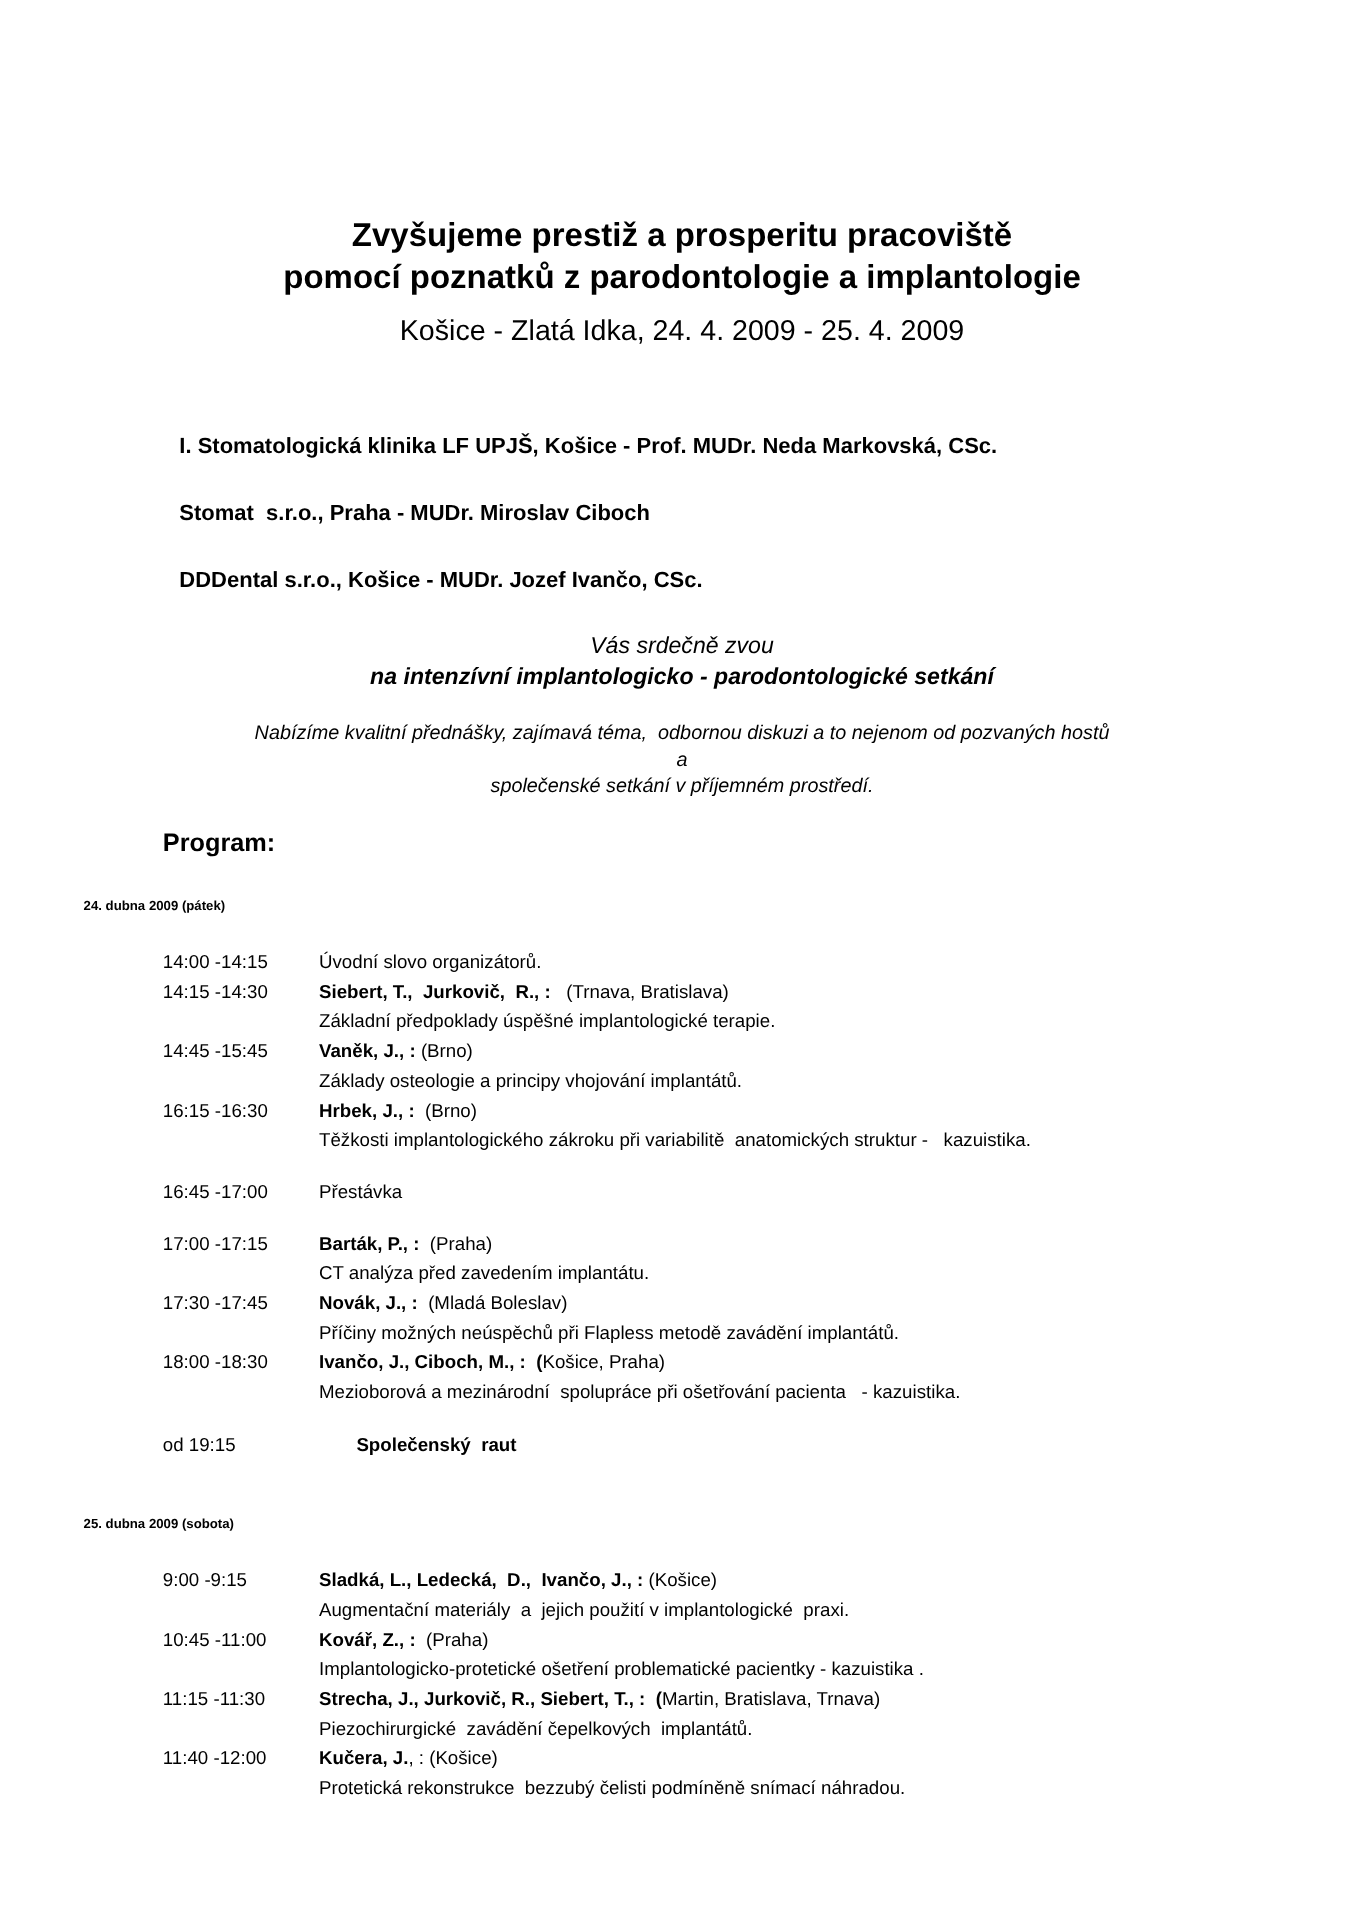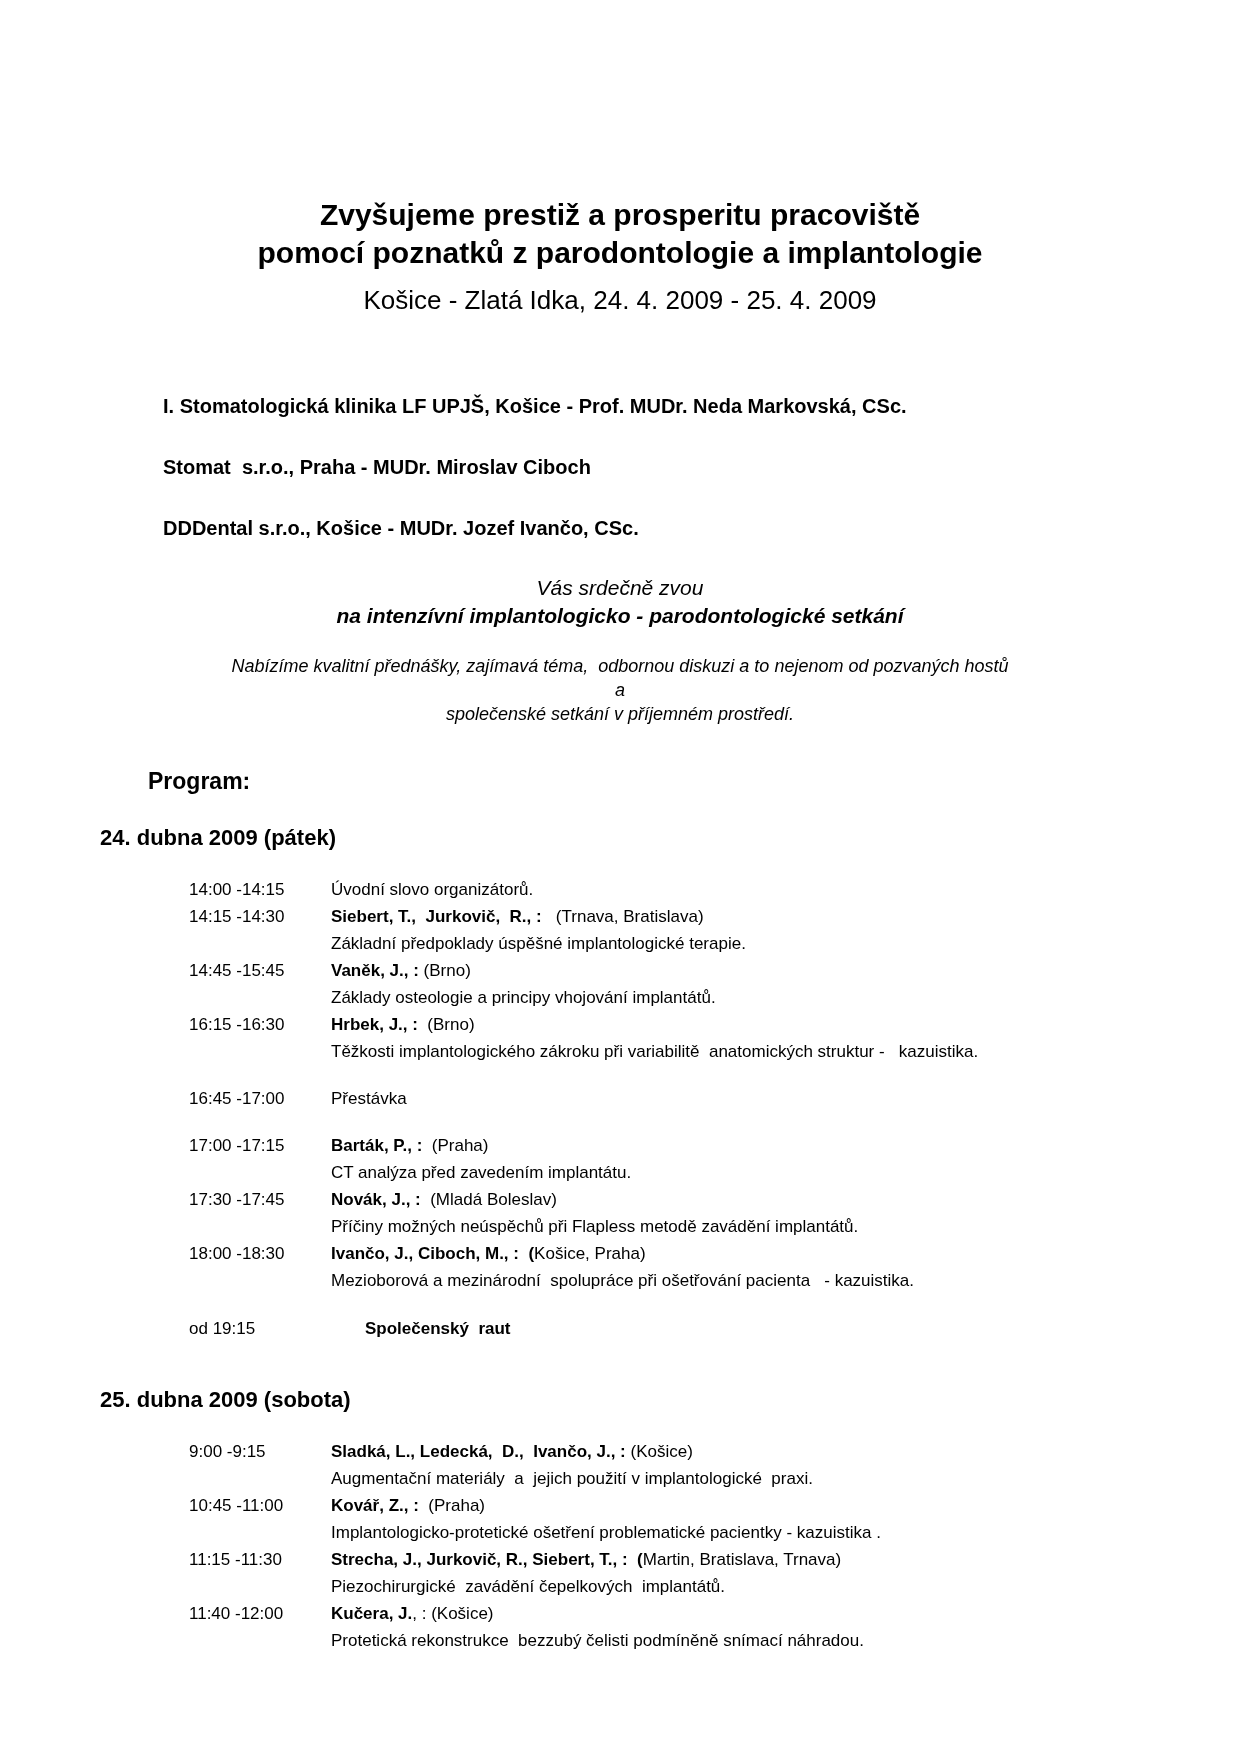--- a/index.html
+++ b/index.html
@@ -48,33 +48,33 @@
   }
   .invite-bold { font-weight: bold; }
   .pitch-block {
     margin-top: 24px;
     text-align: center;
     font-size: 18px;
     font-style: italic;
     line-height: 24px;
   }
   .program-heading {
-    margin: 40px 0 0 148px;
+    margin: 25px 0 0 148px;
     font-size: 23px;
     font-weight: bold;
     line-height: 30px;
   }
   .day-heading {
-    margin: 30px 0 0 100px;
-    font-size: 22px;
+    margin: 30px 0 0 76px;
+    font-size: 12px;
     font-weight: bold;
     line-height: 24px;
   }
   .day-heading.second { margin-top: 46px; }
-  .entries { margin-top: 26px; padding-left: 41px; }
+  .entries { margin-top: 26px; }
   .entry {
     display: flex;
     margin-left: 148px;
     font-size: 17px;
     line-height: 27px;
   }
   .entry.gap { margin-top: 20px; }
   .entry.biggap { margin-top: 21px; gap: 34px; }
   .entry .time {
     width: 142px;

